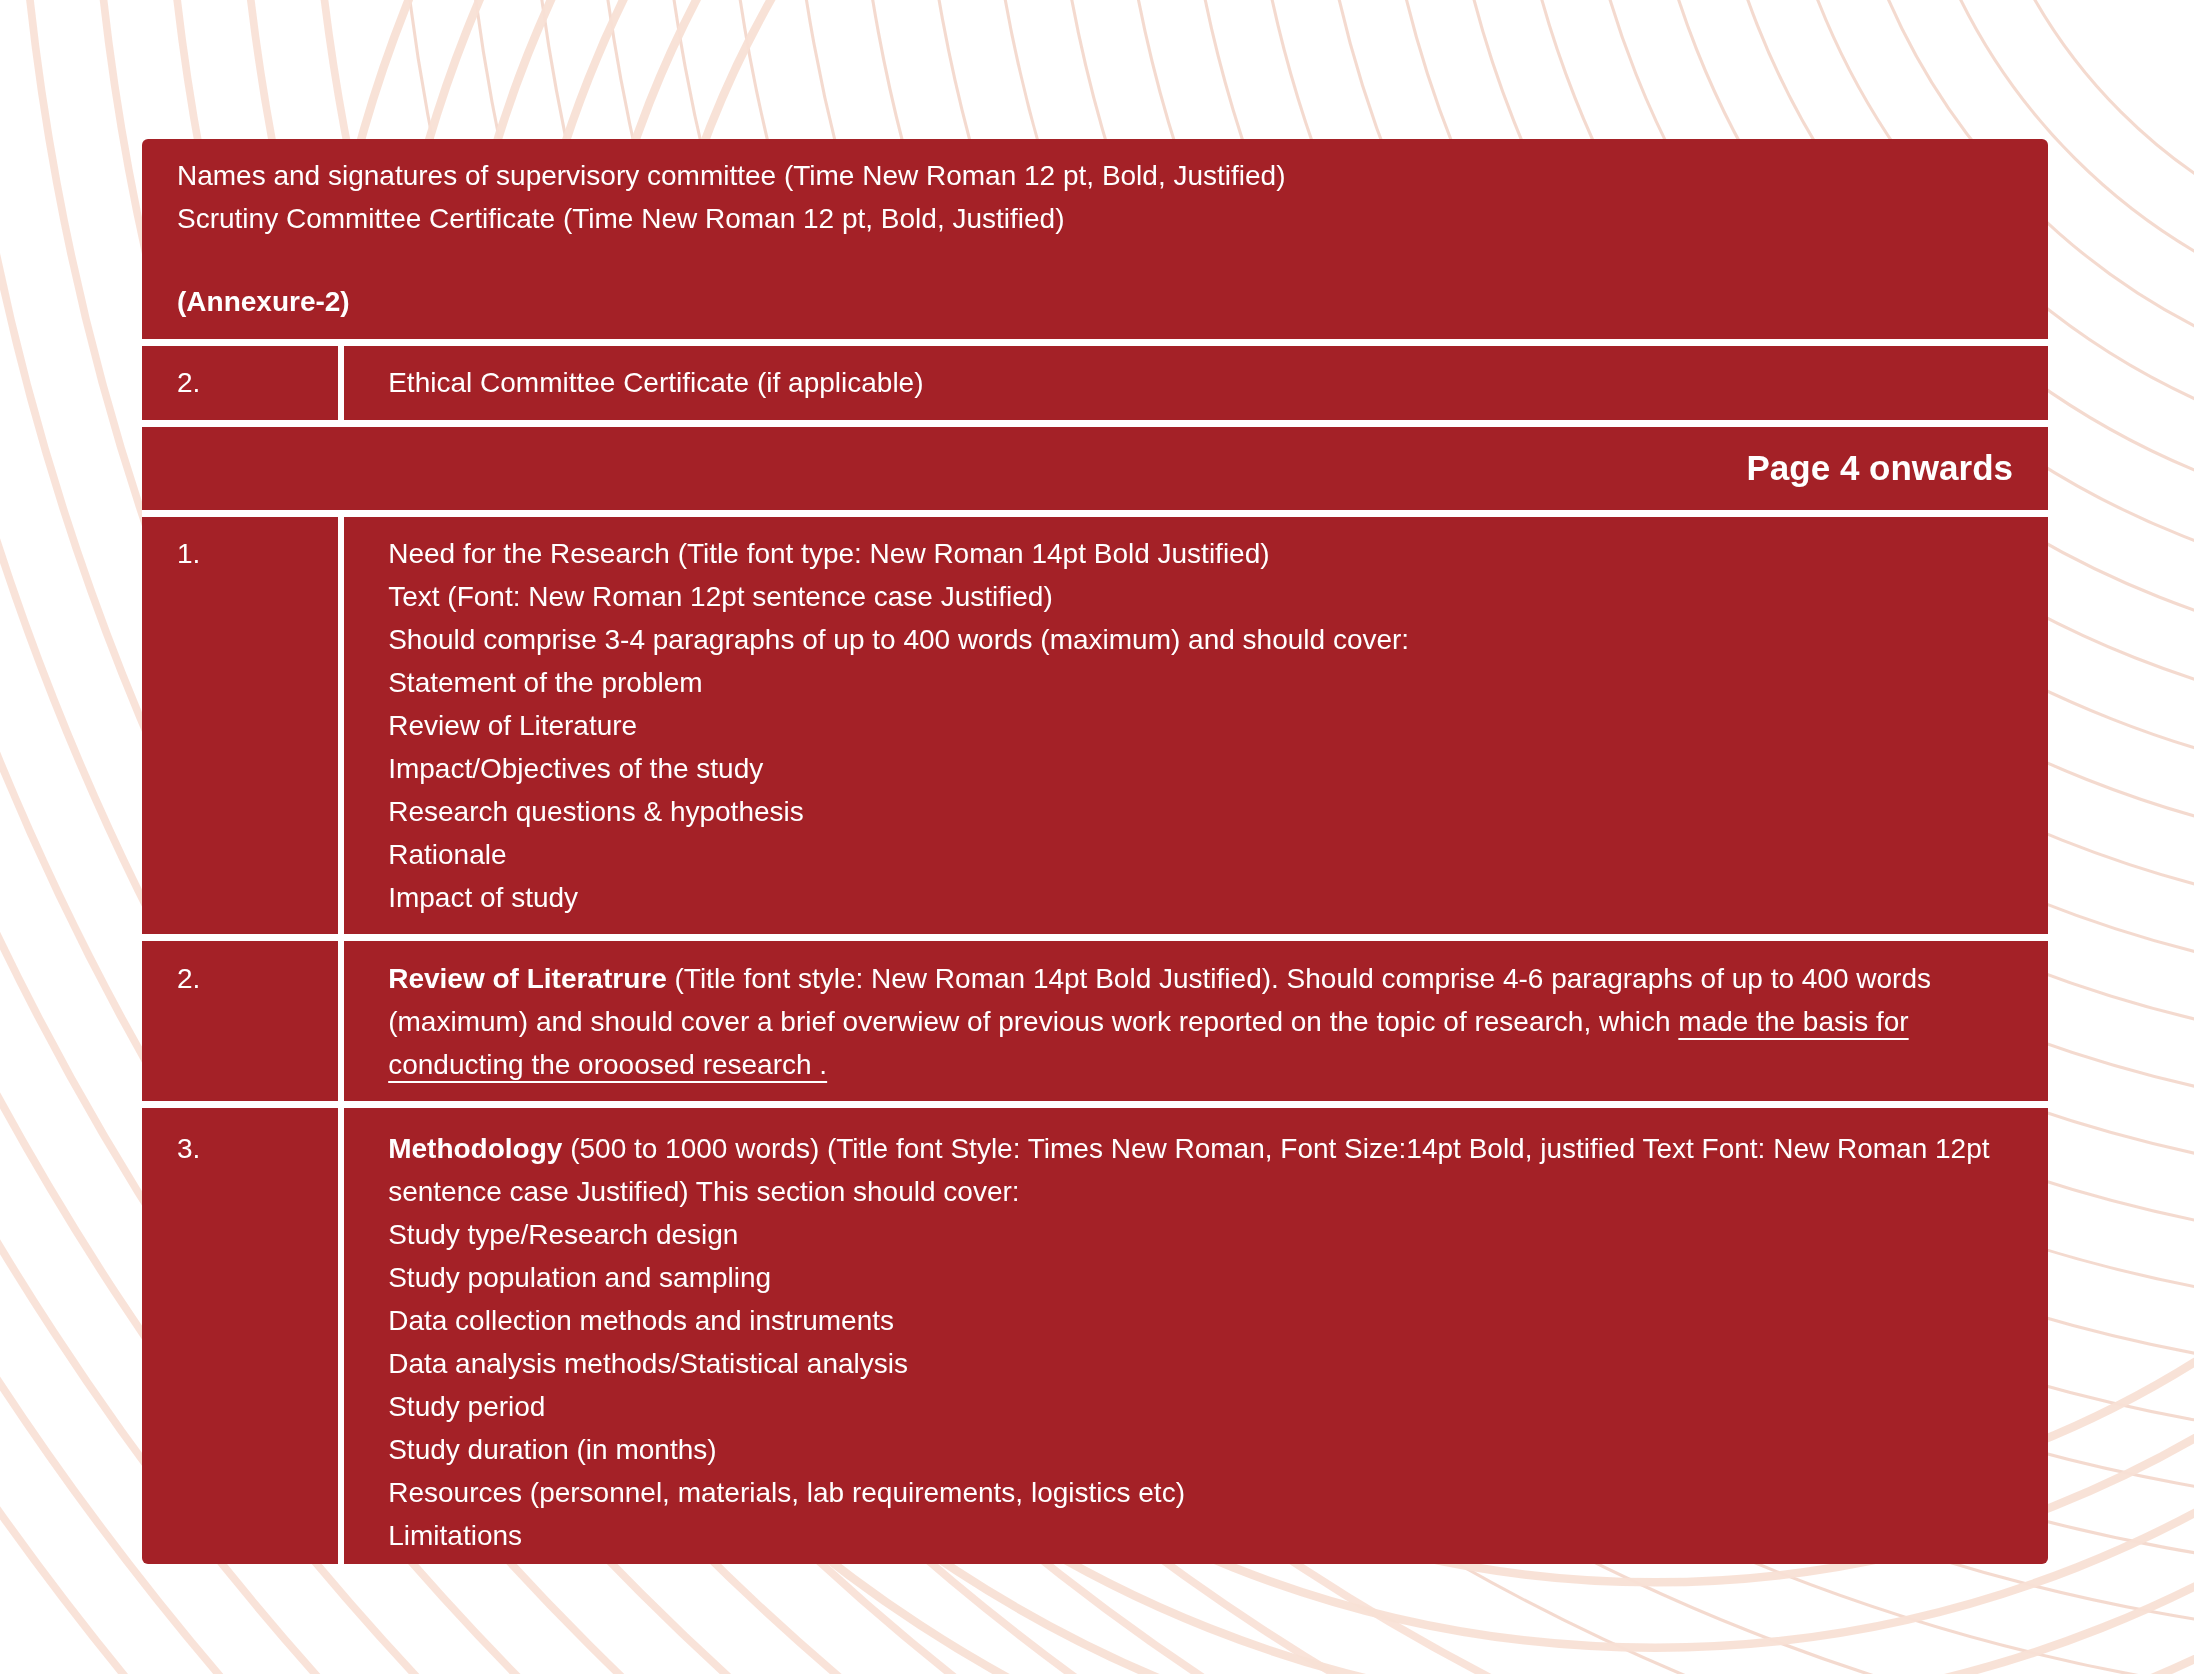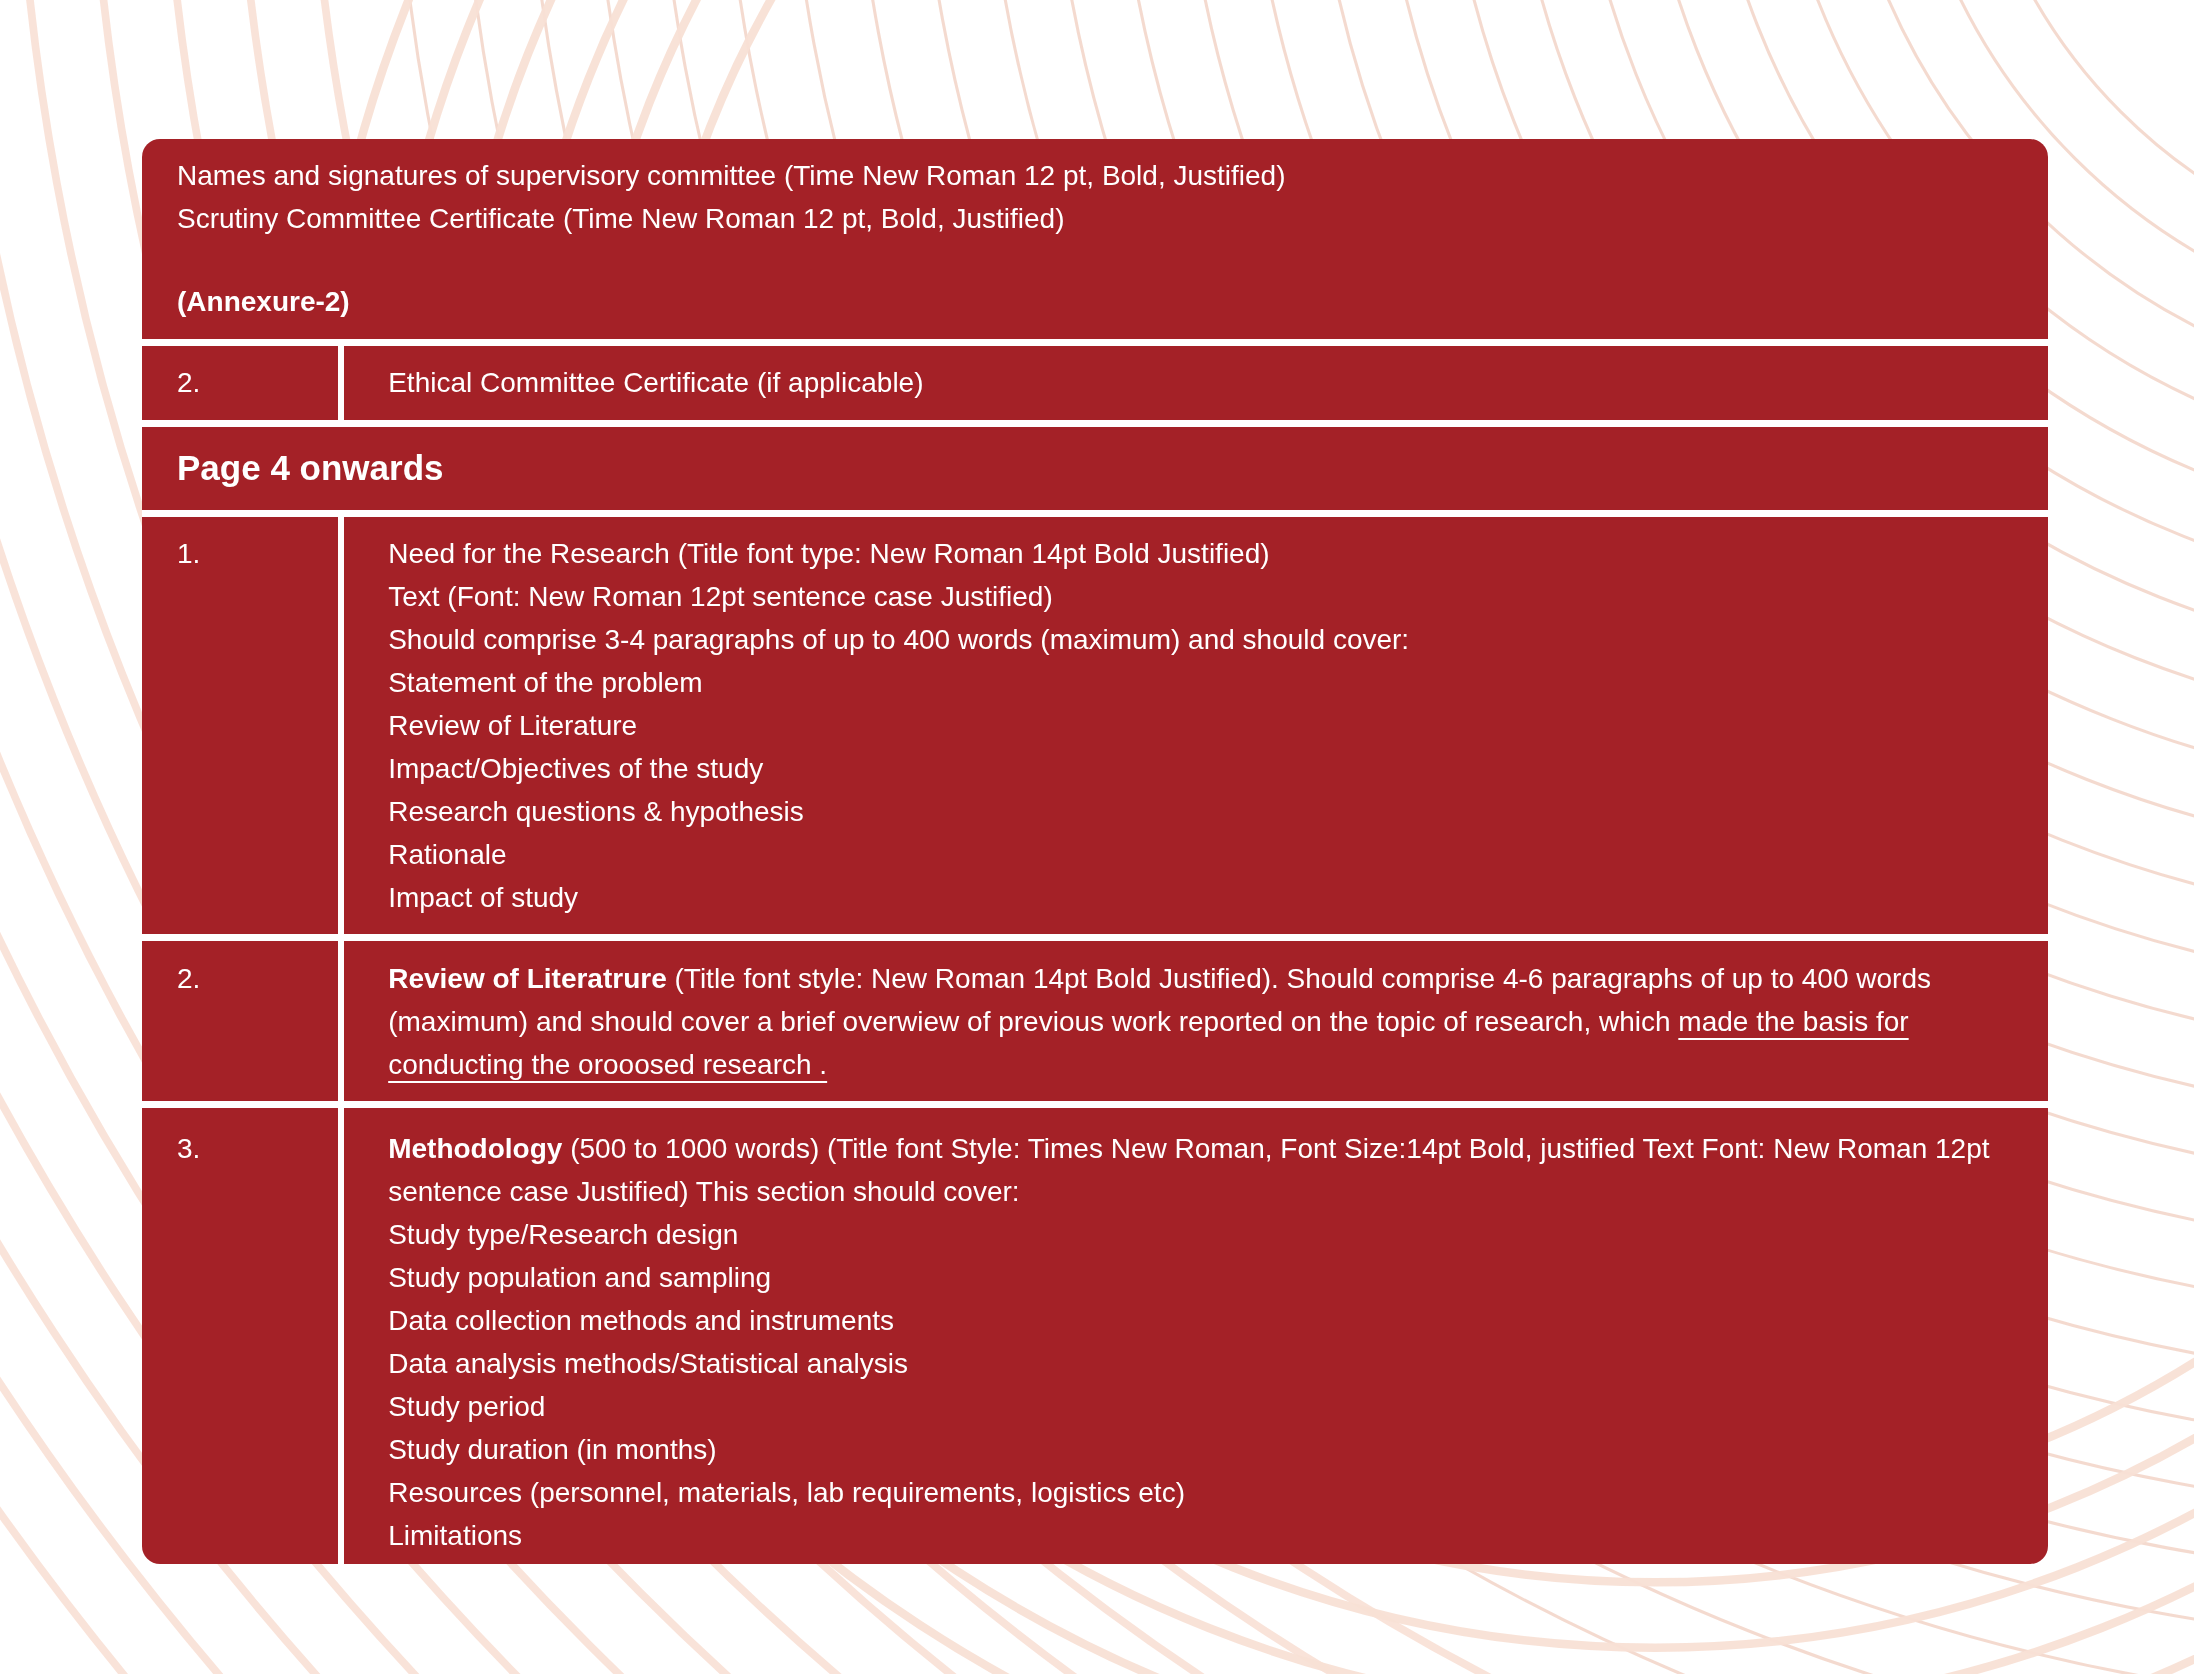--- a/index.html
+++ b/index.html
@@ -5,26 +5,26 @@
   html,body{margin:0;padding:0;}
   body{
     width:2194px;height:1675px;position:relative;overflow:hidden;
     background:#ffffff;
     font-family:"Liberation Sans", sans-serif;
   }
   svg.bg{position:absolute;left:0;top:0;width:2194px;height:1675px;}
   .doc-table{
     position:absolute;left:142px;top:139px;width:1906px;
     display:flex;flex-direction:column;gap:7px;
-    background:#ffffff;border-radius:18px;overflow:hidden;
+    background:#ffffff;border-radius:6px;overflow:hidden;
   }
   .row{background:#a42127;color:#ffffff;font-size:28px;line-height:43px;}
   .block{padding:15.4px 35px;}
   .row.section{padding:18.5px 35px;}
-  .section-title{font-size:35px;line-height:46px;font-weight:700;}
+  .section-title{font-size:35px;line-height:46px;font-weight:700;text-align:right;}
   .two-col{display:flex;gap:6.2px;background:#ffffff;}
   .cell{background:#a42127;box-sizing:border-box;}
   .cell.num{flex:0 0 196px;width:196px;padding:15.4px 0 15.4px 35px;}
   .cell.content{flex:1;padding:15.4px 31px 15.4px 44px;}
   .two-col.tight .cell{padding-top:18.5px;padding-bottom:7.7px;}
   .line{white-space:normal;}
   .bold{font-weight:700;margin-top:40px;}
   .para{margin:0;}
   .underline{text-decoration:underline;text-decoration-thickness:1.9px;text-underline-offset:7px;}
 </style>

